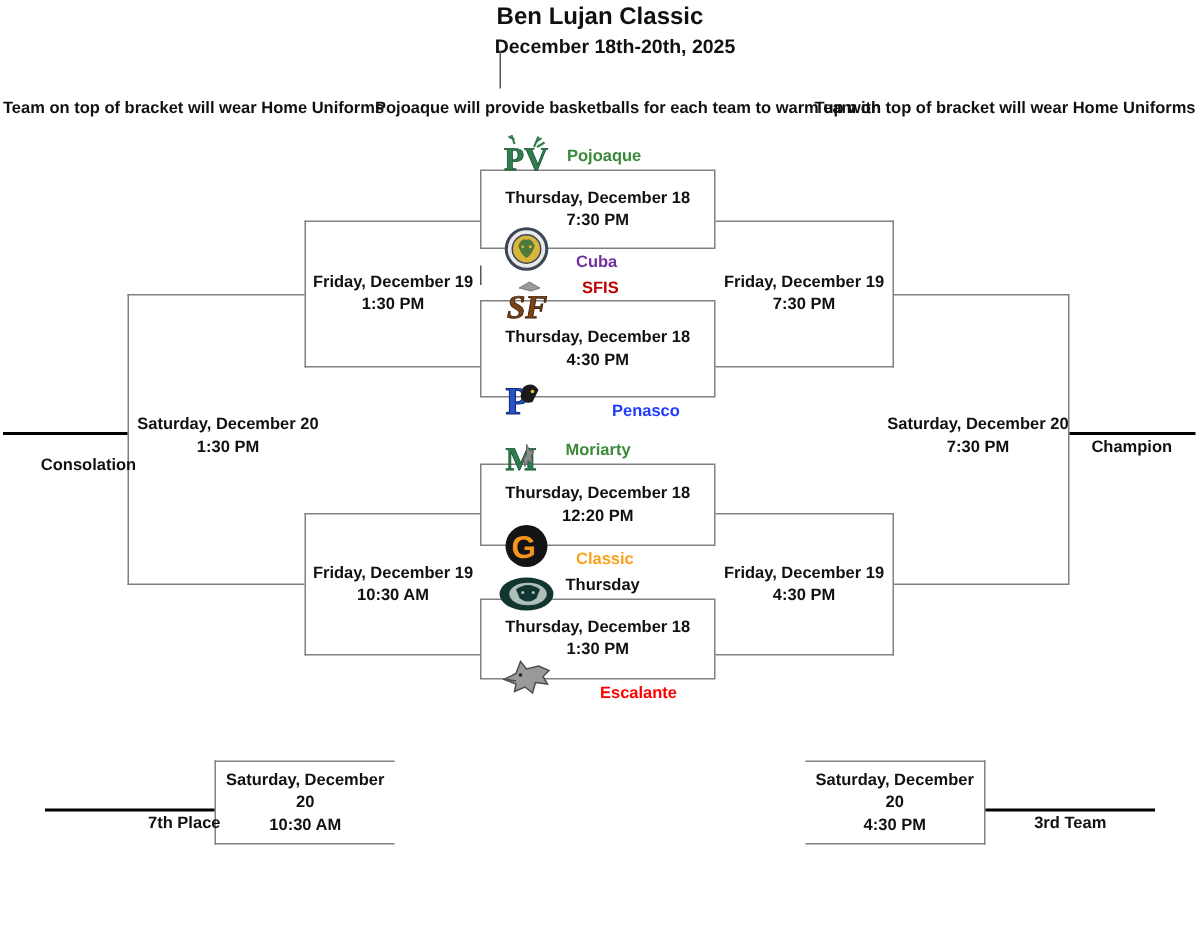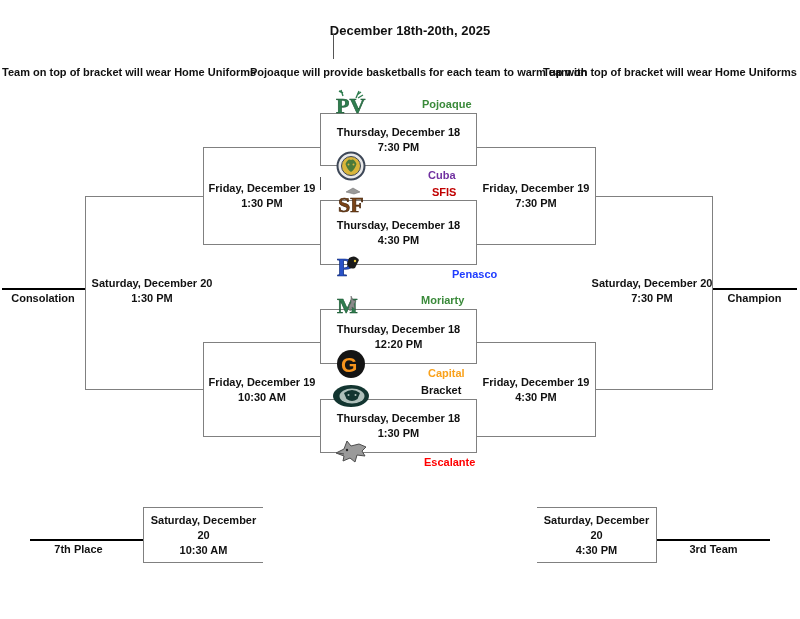--- a/index.html
+++ b/index.html
@@ -17,30 +17,31 @@
     display:flex; flex-direction:column; align-items:center; justify-content:center;
     font-size:11px; font-weight:bold; color:#111; text-align:center; line-height:15px;
     background:transparent;
   }
   .open-right { border-right:none; }
   .open-left  { border-left:none; }
   .sat-text {
     position:absolute; font-size:11px; font-weight:bold; color:#111;
     text-align:center; line-height:15px;
   }
-  .team-name { position:absolute; font-size:11px; font-weight:bold; white-space:nowrap;margin-left:44px; }
+  .team-name { position:absolute; font-size:11px; font-weight:bold; white-space:nowrap; }
   .result-label { position:absolute; font-size:11px; font-weight:bold; color:#111; text-align:center; }
   .logo { position:absolute; }
   .artifact { position:absolute; background:#555; }
 </style>
 </head>
 <body>
 
 <div id="canvas">
 
+  <div class="ttl" style="top:3px; font-size:16px;">Ben Lujan Classic</div>
   <div class="ttl" style="top:23px; font-size:13px;padding-left:10px;">December 18th-20th, 2025</div>
   <div class="artifact" style="left:333px; top:34px; width:1px; height:25px;"></div>
 
   <div class="note" style="left:2px;  top:66px;">Team on top of bracket will wear Home Uniforms</div>
   <div class="note" style="left:250px; top:66px; width:300px; text-align:center;">Pojoaque will provide basketballs for each team to warm up with</div>
   <div class="note" style="right:3px; top:66px;">Team on top of bracket will wear Home Uniforms</div>
 
   <div class="gbox" style="left:320px; top:113px; width:157px; height:53px;">
     <span>Thursday, December 18</span>
     <span>7:30 PM</span>
@@ -78,38 +79,38 @@
   </div>
 
   <div class="hline" style="left:85px; top:196px; width:118px;"></div>
   <div class="hline" style="left:85px; top:389px; width:118px;"></div>
   <div class="vline" style="left:85px; top:196px; height:194px;"></div>
   <div class="sat-text" style="left:88px; top:276px; width:128px;">
     <span style="display:block;">Saturday, December 20</span>
     <span style="display:block;">1:30 PM</span>
   </div>
   <div class="stub" style="left:2px; top:288px; width:83px;"></div>
-  <div class="result-label" style="left:1px; top:292px; width:84px;">Consolation</div>
+  <div class="result-label" style="left:1px; top:304px; width:84px;padding-left:16px;">Consolation</div>
 
   <div class="hline" style="left:596px; top:196px; width:116px;"></div>
   <div class="hline" style="left:596px; top:389px; width:116px;"></div>
   <div class="vline" style="left:712px; top:196px; height:194px;"></div>
   <div class="sat-text" style="left:588px; top:276px; width:128px;">
     <span style="display:block;">Saturday, December 20</span>
     <span style="display:block;">7:30 PM</span>
   </div>
   <div class="stub" style="left:713px; top:288px; width:84px;"></div>
   <div class="result-label" style="left:712px; top:292px; width:85px;">Champion</div>
 
   <div class="gbox open-right" style="left:143px; top:507px; width:120px; height:56px;">
     <span>Saturday, December 20</span>
     <span>10:30 AM</span>
   </div>
   <div class="stub" style="left:30px; top:539px; width:113px;"></div>
-  <div class="result-label" style="left:22px; top:543px; width:113px;">7th Place</div>
+  <div class="result-label" style="left:34px; top:543px; width:113px;text-align:right;">7th Place</div>
 
   <div class="gbox open-left" style="left:537px; top:507px; width:120px; height:56px;">
     <span>Saturday, December 20</span>
     <span>4:30 PM</span>
   </div>
   <div class="stub" style="left:657px; top:539px; width:113px;"></div>
   <div class="result-label" style="left:657px; top:543px; width:113px;">3rd Team</div>
 
   <div class="logo" style="left:334px; top:89px;">
     <svg width="34" height="27" viewBox="0 0 34 27">
@@ -124,21 +125,21 @@
     <svg width="30" height="30" viewBox="0 0 30 30">
       <circle cx="15" cy="15" r="13.5" fill="#e9e9e9" stroke="#3d4757" stroke-width="2"></circle>
       <circle cx="15" cy="15" r="9.5" fill="#d9b53a" stroke="#3d4757" stroke-width="1"></circle>
       <path d="M9.5 13 q2.5-6 5.5-4 q3-2 5.5 4 q-2 6-5.5 8 q-3.5-2-5.5-8 Z" fill="#4b7a3a"></path>
       <circle cx="12.5" cy="13.5" r="1" fill="#d9b53a"></circle>
       <circle cx="17.5" cy="13.5" r="1" fill="#d9b53a"></circle>
     </svg>
   </div>
   <div class="team-name" style="left: 384px; top: 169px; color: rgb(112, 48, 160); text-align: right;">Cuba</div>
 
-  <div class="logo" style="left:336px; top:186px;">
+  <div class="logo" style="left:336px; top:186px;font-style:italic;">
     <svg width="30" height="29" viewBox="0 0 30 29">
       <path d="M10 6 l7-4 7 4 -6 2 z" fill="#9a9a9a" stroke="#666" stroke-width="0.5"></path>
       <text x="2" y="26" font-family="'Liberation Serif',serif" font-size="22" font-weight="bold" fill="#7a4418" stroke="#3e2008" stroke-width="0.6">SF</text>
     </svg>
   </div>
   <div class="team-name" style="left: 388px; top: 186px; color: rgb(192, 0, 0); text-align: center;">SFIS</div>
 
   <div class="logo" style="left:334px; top:250px;">
     <svg width="30" height="30" viewBox="0 0 30 30">
       <text x="3" y="26" font-family="'Liberation Serif',serif" font-size="26" font-weight="bold" fill="#2a52c8" stroke="#0e2a7a" stroke-width="0.7">P</text>
@@ -155,35 +156,35 @@
     </svg>
   </div>
   <div class="team-name" style="left: 377px; top: 294px; color: rgb(58, 138, 58);">Moriarty</div>
 
   <div class="logo" style="left:336px; top:349px;">
     <svg width="30" height="30" viewBox="0 0 30 30">
       <circle cx="15" cy="15" r="14" fill="#141414"></circle>
       <text x="5" y="23" font-family="'Liberation Sans',sans-serif" font-size="21" font-weight="bold" fill="#f7941d">G</text>
     </svg>
   </div>
-  <div class="team-name" style="left: 384px; top: 367px; color: rgb(249, 161, 27);">Capital</div>
+  <div class="team-name" style="left: 384px; top: 367px; color: rgb(249, 161, 27);">Classic</div>
 
   <div class="logo" style="left:332px; top:384px;">
     <svg width="38" height="24" viewBox="0 0 38 24">
       <ellipse cx="19" cy="12" rx="18" ry="11" fill="#123530"></ellipse>
       <ellipse cx="20" cy="12" rx="12.5" ry="7.5" fill="#aebfba"></ellipse>
       <path d="M12 9 q8-6 16 0 l-2.5 6 q-5.5 4-11 0 z" fill="#123530"></path>
       <circle cx="16.5" cy="11" r="1" fill="#aebfba"></circle>
       <circle cx="23.5" cy="11" r="1" fill="#aebfba"></circle>
     </svg>
   </div>
-  <div class="team-name" style="left: 377px; top: 384px; color: rgb(17, 17, 17);">Bracket</div>
+  <div class="team-name" style="left: 377px; top: 384px; color: rgb(17, 17, 17);">Thursday</div>
 
   <div class="logo" style="left:334px; top:438px;">
     <svg width="34" height="28" viewBox="0 0 34 28">
       <path d="M2 15 l8-4 3-8 4 5 8-2 7 3 -4 4 3 5 -8-1 -2 7 -5-4 -7 3 1-5 z" fill="#9a9a9a" stroke="#4d4d4d" stroke-width="1"></path>
       <circle cx="13" cy="12" r="1.2" fill="#222"></circle>
       <path d="M4 15 l6 1" stroke="#4d4d4d" stroke-width="1" fill="none"></path>
     </svg>
   </div>
-  <div class="team-name" style="left: 380px; top: 456px; color: rgb(255, 0, 0);">Escalante</div>
+  <div class="team-name" style="left: 400px; top: 456px; color: rgb(255, 0, 0);">Escalante</div>
 
 </div>
 
 </body></html>

